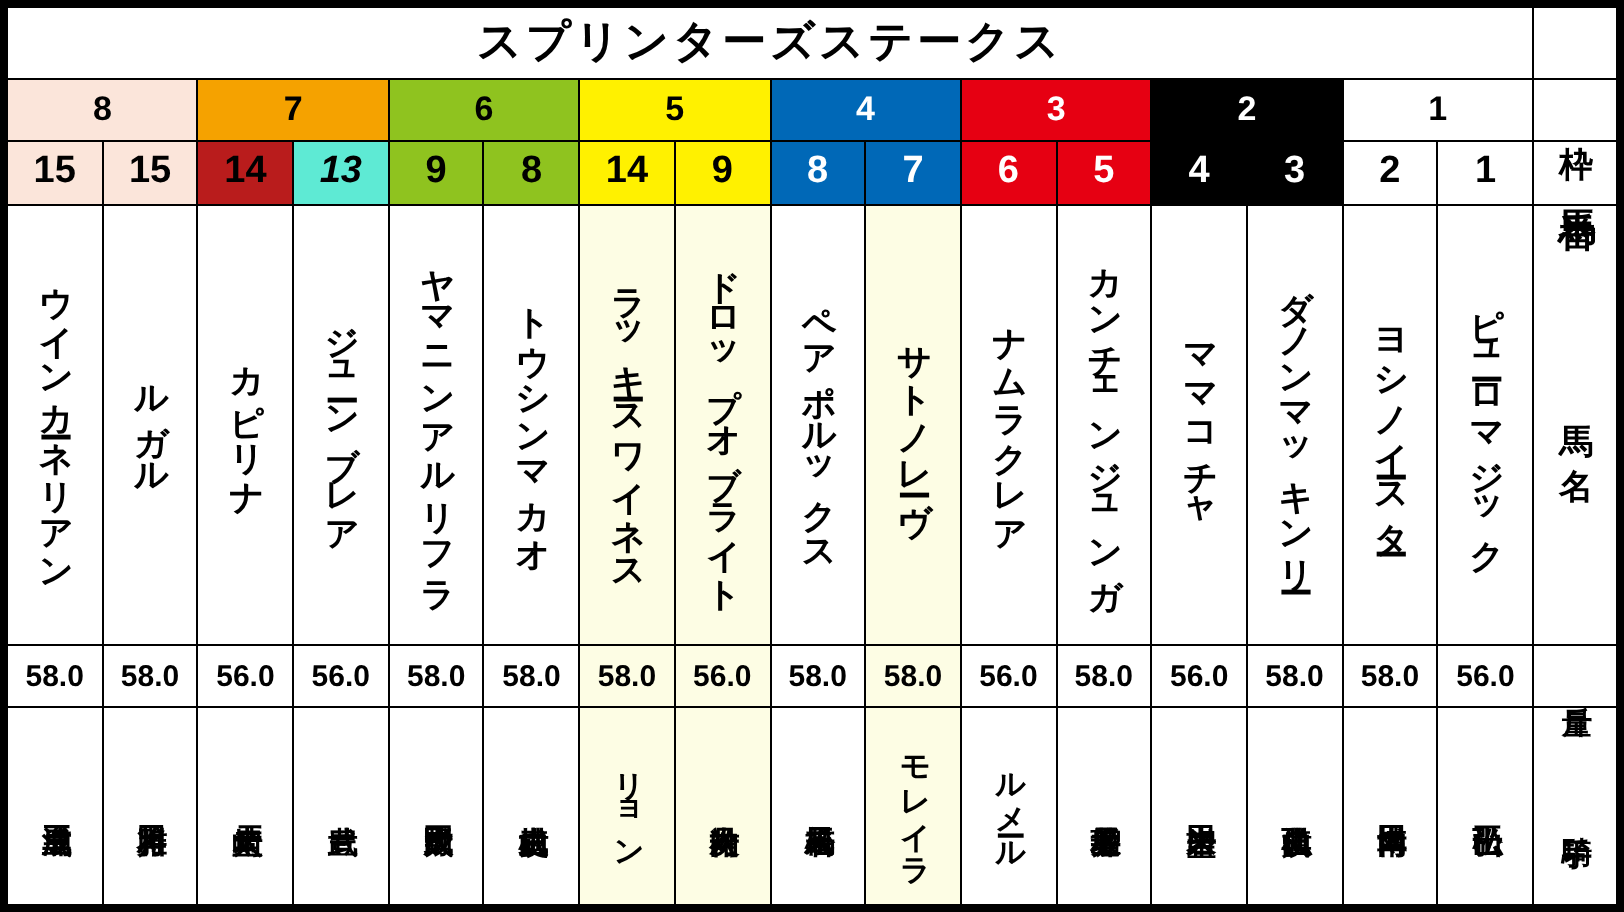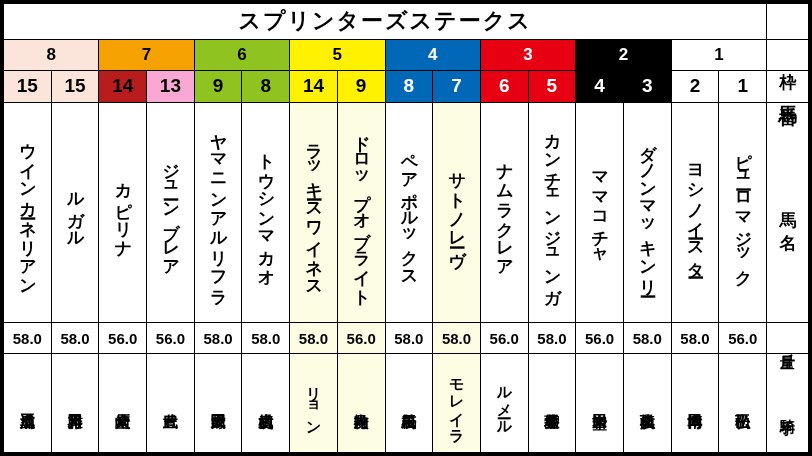--- a/index.html
+++ b/index.html
@@ -160,21 +160,21 @@
           <td colspan="2" style="background: rgb(0, 104, 183); color: rgb(255, 255, 255);">4</td>
           <td colspan="2" style="background: rgb(230, 0, 18); color: rgb(255, 255, 255);">3</td>
           <td colspan="2" style="background: rgb(0, 0, 0); color: rgb(255, 255, 255);">2</td>
           <td colspan="2" style="background: rgb(255, 255, 255); color: rgb(0, 0, 0);">1</td>
           <td class="label-cell"><span class="label-vert">枠</span></td>
         </tr>
       <tr class="umaban-row" id="umaban-row">
           <td style="background: rgb(251, 229, 218); color: rgb(0, 0, 0);">15</td>
           <td style="background: rgb(251, 229, 218); color: rgb(0, 0, 0);">15</td>
           <td style="background: #b91c1c; color: rgb(0, 0, 0);">14</td>
-          <td style="background: #f9a8d4; color: rgb(0, 0, 0);">13</td>
+          <td style="background: #5eead4; color: rgb(0, 0, 0); font-style: italic;">13</td>
           <td style="background: rgb(143, 195, 31); color: rgb(0, 0, 0);">9</td>
           <td style="background: rgb(143, 195, 31); color: rgb(0, 0, 0);">8</td>
           <td style="background: rgb(255, 241, 0); color: rgb(0, 0, 0);">14</td>
           <td style="background: rgb(255, 241, 0); color: rgb(0, 0, 0);">9</td>
           <td style="background: rgb(0, 104, 183); color: rgb(255, 255, 255);">8</td>
           <td style="background: rgb(0, 104, 183); color: rgb(255, 255, 255);">7</td>
           <td style="background: rgb(230, 0, 18); color: rgb(255, 255, 255);">6</td>
           <td style="background: rgb(230, 0, 18); color: rgb(255, 255, 255);">5</td>
           <td style="background: rgb(0, 0, 0); color: rgb(255, 255, 255);">4</td>
           <td style="background: rgb(0, 0, 0); color: rgb(255, 255, 255);">3</td>

